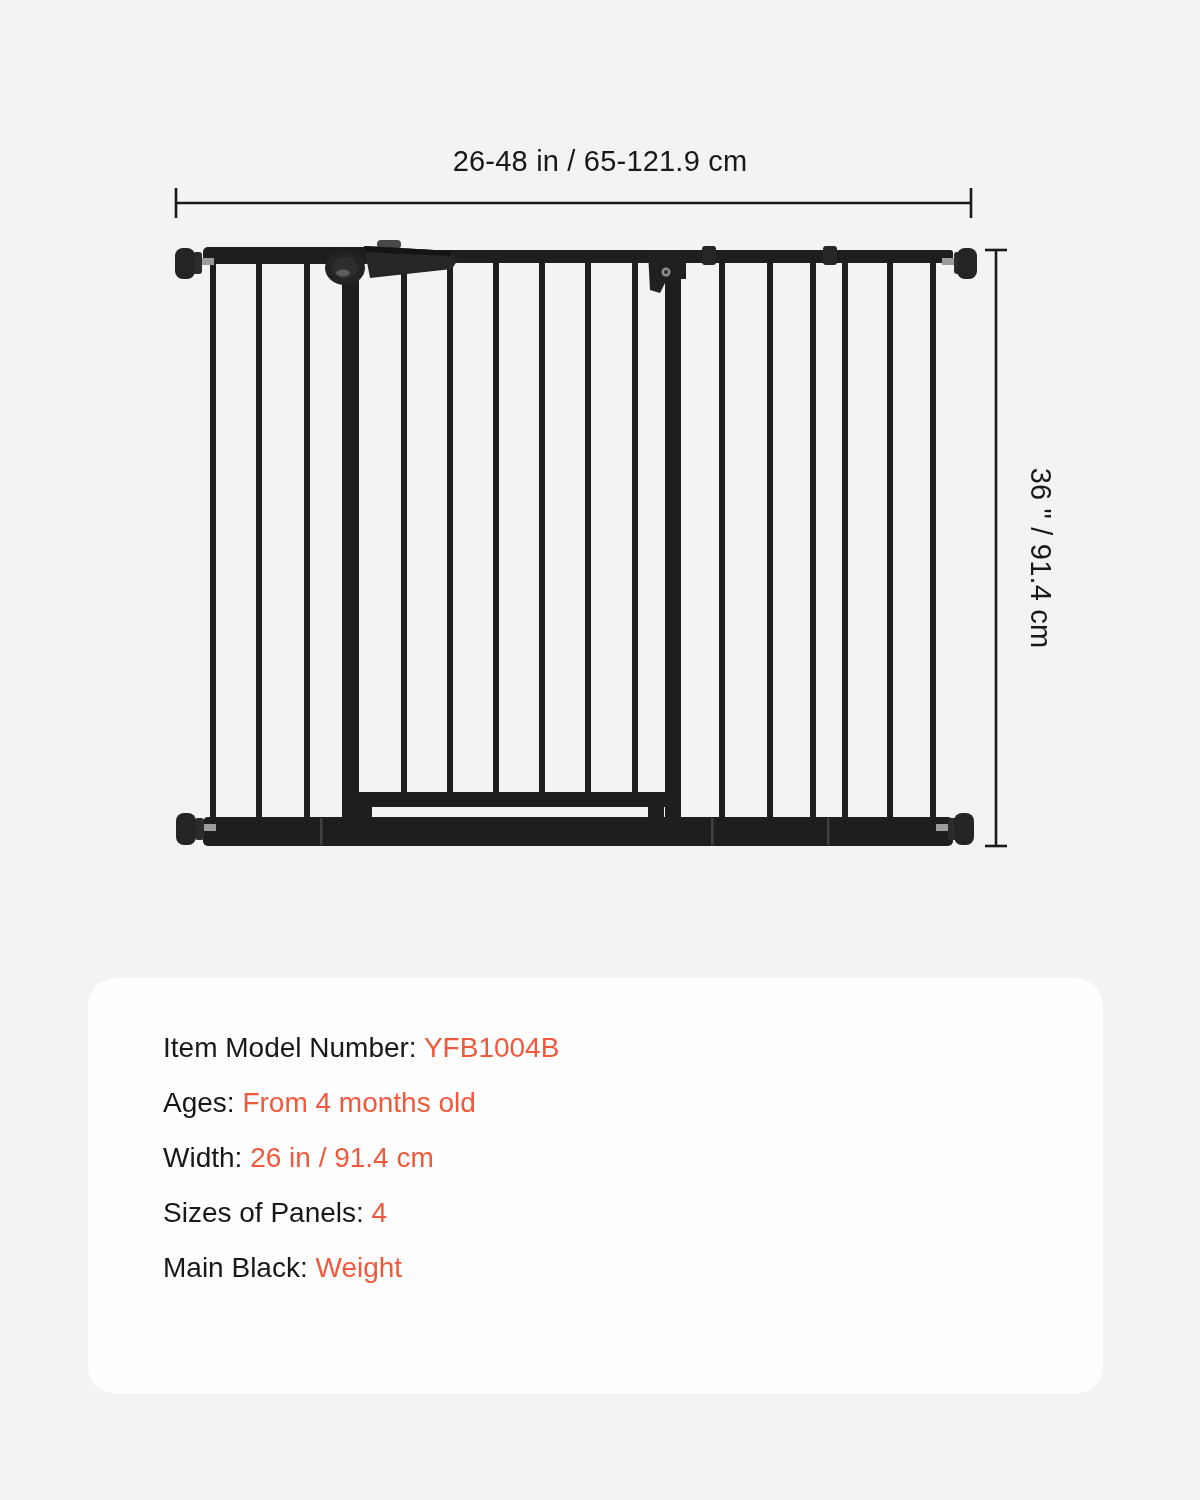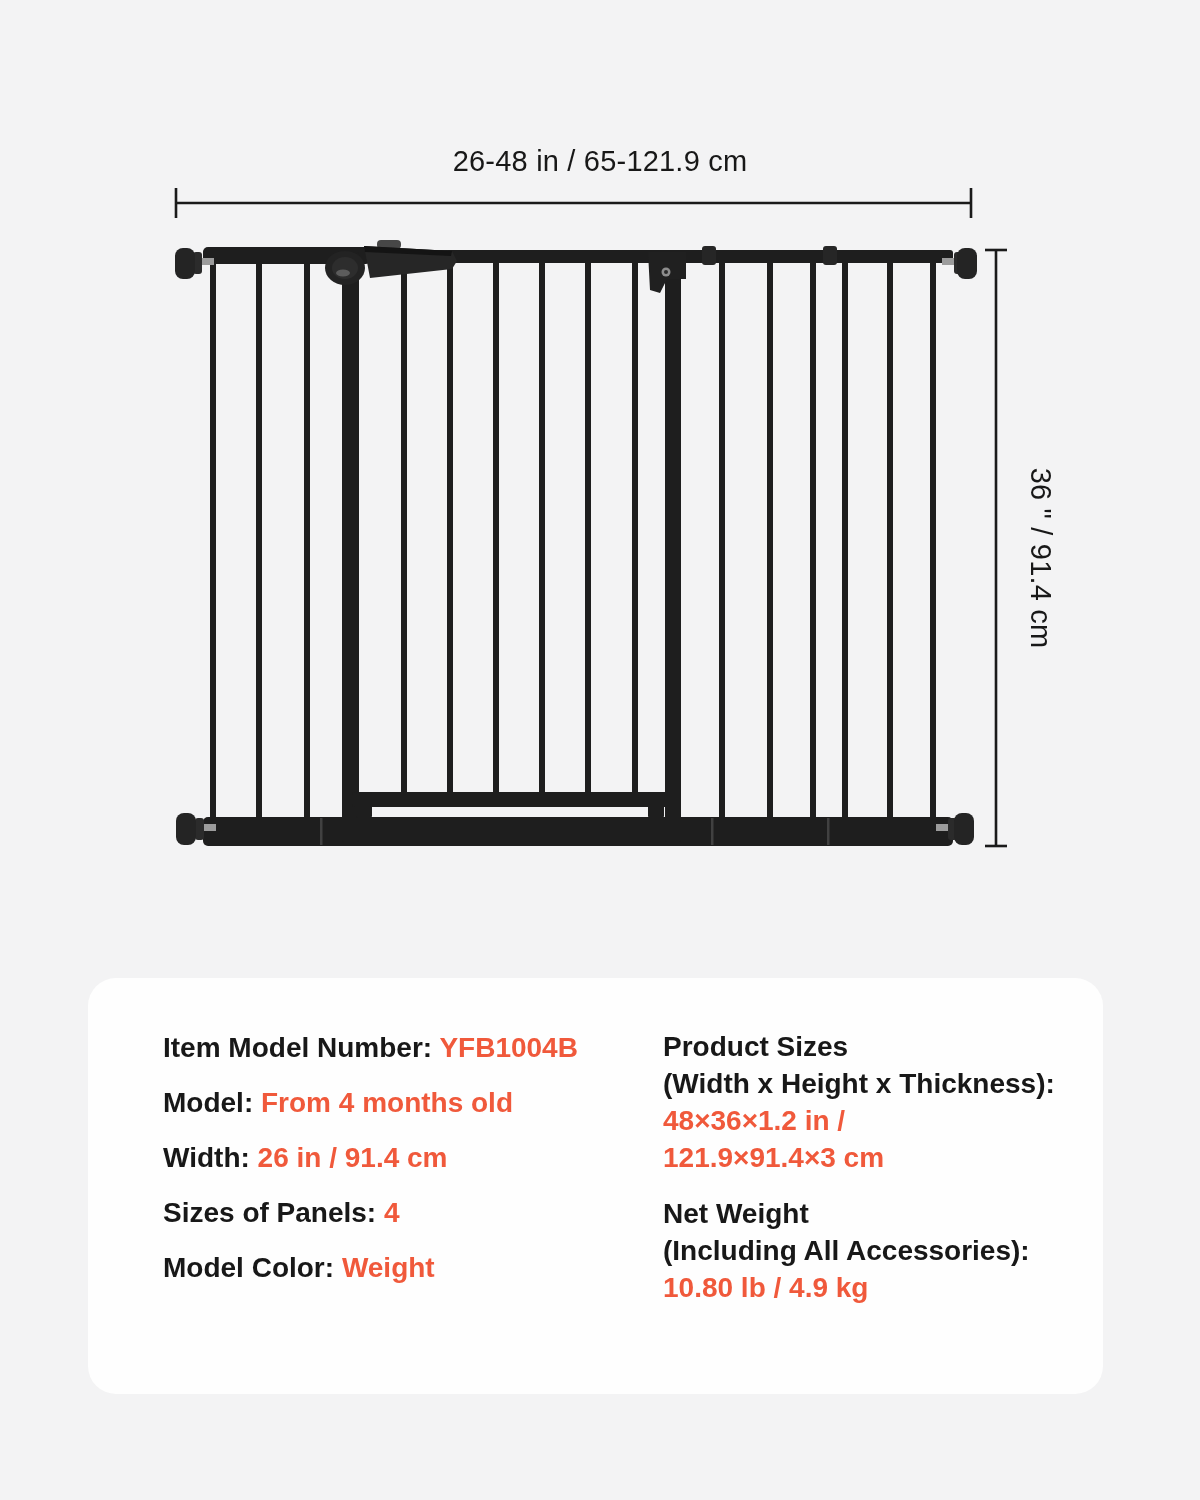--- a/index.html
+++ b/index.html
@@ -15,21 +15,21 @@
     font-size:29px;line-height:34px;color:#181818;letter-spacing:.2px;
   }
   .dim-label-v{
     position:absolute;left:1040px;top:558px;
     transform:translate(-50%,-50%) rotate(90deg);
     transform-origin:center center;white-space:nowrap;
     font-size:29px;color:#181818;letter-spacing:.2px;
   }
   .card{
     position:absolute;left:88px;top:978px;width:1015px;height:416px;
-    background:#fefefe;border-radius:28px;font-weight:bold;
+    background:#fefefe;border-radius:28px;
   }
   .col-left{
     position:absolute;left:75px;top:56px;
     display:flex;flex-direction:column;gap:27px;
     font-size:28px;line-height:28px;
   }
   .col-right{
     position:absolute;left:575px;top:50px;
     font-size:28px;line-height:37px;
   }
@@ -145,40 +145,27 @@
   <div class="dim-label-v">36 " / 91.4 cm</div>
 </div>
 
 <div class="card">
 
   <div class="col-left">
     <div class="row">
       <span class="lbl">Item Model Number: </span><span class="val">YFB1004B</span>
     </div>
     <div class="row">
-      <span class="lbl">Model: </span><span class="val">From 4 months old</span>
+      <span class="lbl">Ages: </span><span class="val">From 4 months old</span>
     </div>
     <div class="row">
       <span class="lbl">Width: </span><span class="val">26 in / 91.4 cm</span>
     </div>
     <div class="row">
       <span class="lbl">Sizes of Panels: </span><span class="val">4</span>
     </div>
     <div class="row">
-      <span class="lbl">Model Color: </span><span class="val">Weight</span>
+      <span class="lbl">Main Black: </span><span class="val">Weight</span>
     </div>
   </div>
 
-  <div class="col-right">
-    <div class="block">
-      <div class="lbl">Product Sizes</div>
-      <div class="lbl">(Width x Height x Thickness):</div>
-      <div class="val">48×36×1.2 in /</div>
-      <div class="val">121.9×91.4×3 cm</div>
-    </div>
-    <div class="block block2">
-      <div class="lbl">Net Weight</div>
-      <div class="lbl">(Including All Accessories):</div>
-      <div class="val">10.80 lb / 4.9 kg</div>
-    </div>
-  </div>
 
 </div>
 
 </body></html>

